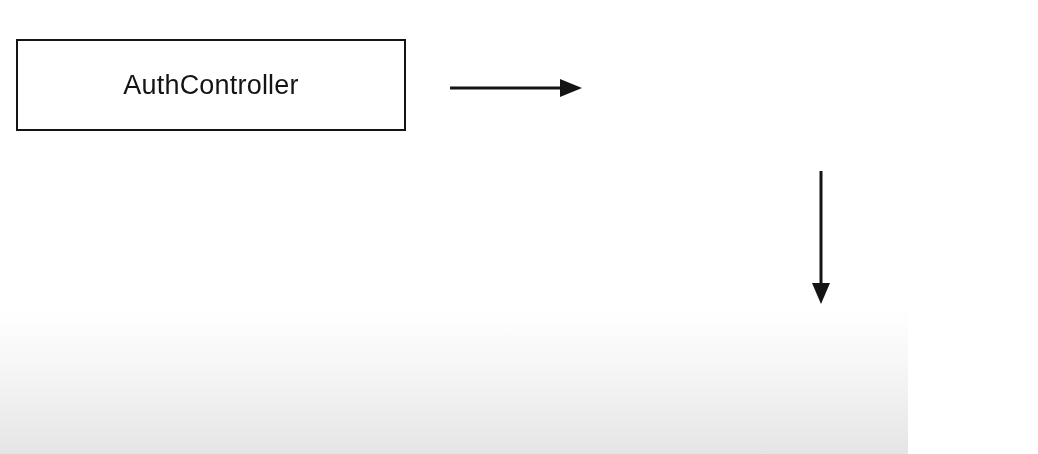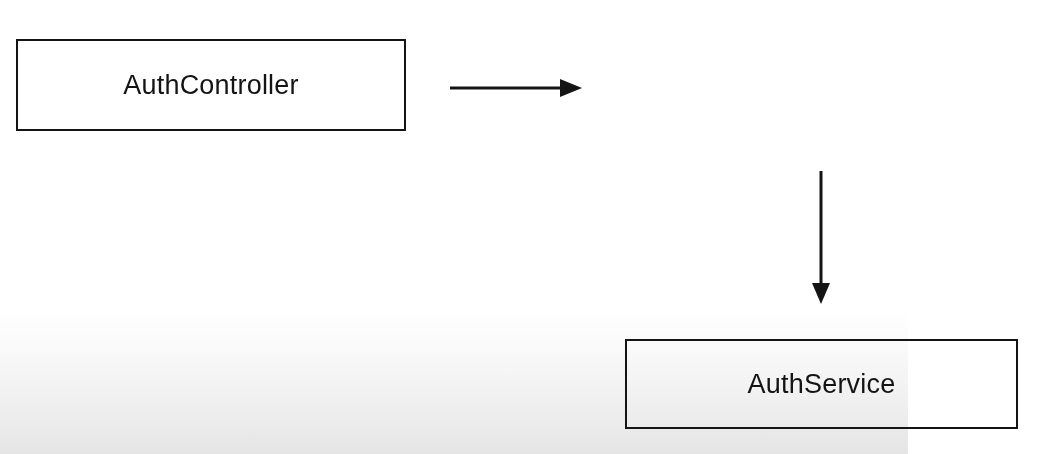--- a/index.html
+++ b/index.html
@@ -71,23 +71,20 @@
 </head>
 <body>
 
 <div class="canvas">
 
   <div class="node" id="node-auth-controller">
     <span class="node-label">AuthController</span>
   </div>
 
 
-  <div class="node" id="node-auth-service">
-    <span class="node-label">AuthService</span>
-  </div>
 
   <svg class="arrows" viewBox="0 0 1038 454" xmlns="http://www.w3.org/2000/svg">
     <g>
       <line x1="450" y1="88" x2="563" y2="88"></line>
       <polygon points="582,88 560,79 560,97"></polygon>
     </g>
     <g>
       <line x1="821" y1="171" x2="821" y2="286"></line>
       <polygon points="821,304 812,283 830,283"></polygon>
     </g>

